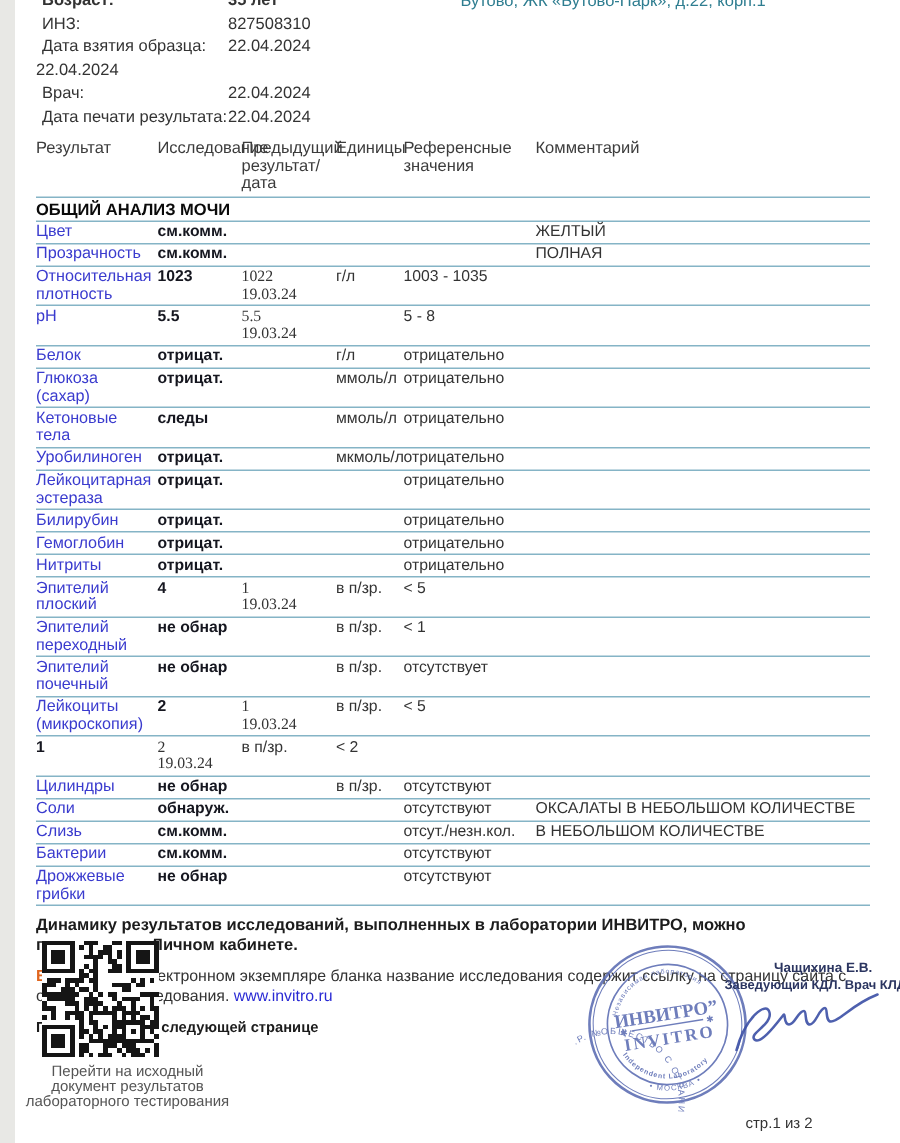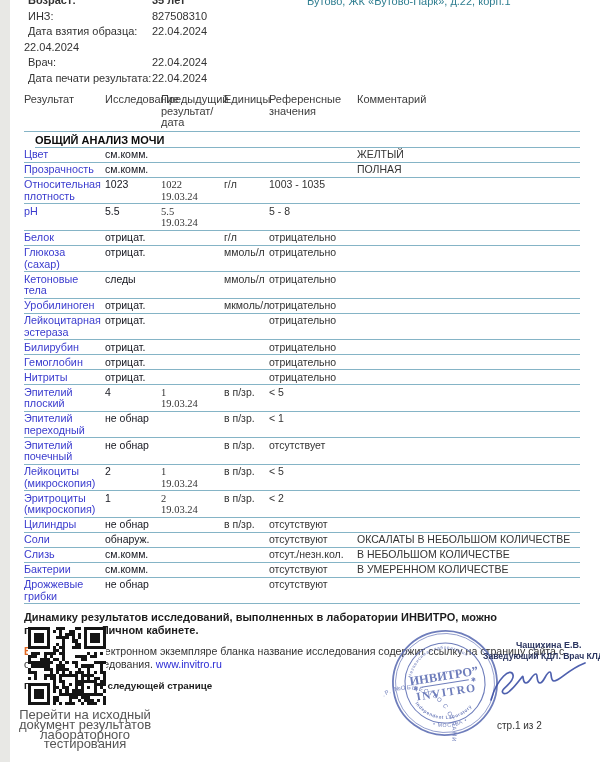--- a/index.html
+++ b/index.html
@@ -18,42 +18,42 @@
   .info-row{display:flex;height:15.5px;align-items:flex-start;}
   .info-label{width:124px;padding-left:4px;}
   .info-value{flex:1;}
   .b{font-weight:bold;}
   
   .table{margin-top:3px;}
   .grid6{display:grid;grid-template-columns:81px 56px 63px 45px 88px 1fr;column-gap:0;}
   .thead{padding:4px 0 2px 0;border-bottom:1px solid var(--accent-line);}
   .thead .hcell{line-height:11.5px;color:#3c3c3c;padding-right:3px;}
   .section{font-weight:bold;color:#0a0a0a;font-size:11px;line-height:12px;
-           padding:2px 0 1px 0;border-bottom:1px solid var(--accent-line);margin-left:11px;}
+           padding:2px 0 1px 0;border-bottom:1px solid var(--accent-line);}
   .trow{border-bottom:1px solid var(--accent-line);padding:1.5px 0 1px 0;}
   .cell{line-height:11.5px;font-size:10.5px;padding-right:3px;}
   .cell.name{color:var(--test-name);font-size:10.8px;}
-  .cell.result{font-weight:normal;color:var(--result);}
+  .cell.result{font-weight:bold;color:var(--result);}
   .cell.prev{white-space:pre-line;font-family:Liberation Serif, serif;}
   .cell.units{white-space:nowrap;}
   
   .dynamics{margin-top:7px;font-weight:bold;color:#1c1c1c;font-size:11px;line-height:13px;width:540px;}
   .attention{margin:8px 0 0 0;font-size:10.6px;line-height:13px;width:556px;}
   .att-label{color:var(--attention);}
   .link{color:var(--link);text-decoration:none;cursor:pointer;}
   .continuation{margin-top:9px;font-weight:bold;font-size:9.8px;color:#1c1c1c;}
   
   .qr{position:absolute;left:28px;top:627px;width:78px;height:78px;shape-rendering:crispEdges;}
   .qr-caption{position:absolute;left:10px;top:710px;width:150px;text-align:center;
-              font-size:13px;line-height:9.8px;color:var(--muted);white-space:pre-line;}
+              font-size:10px;line-height:9.8px;color:var(--muted);white-space:pre-line;}
   .stamp{position:absolute;left:383px;top:625px;opacity:0.88;}
   .doc-name{position:absolute;left:483px;top:640px;font-size:9px;font-weight:bold;color:#2b3560;margin-left:33px;}
   .doc-title{position:absolute;left:483px;top:651px;font-size:8.6px;font-weight:bold;color:#2b3560;white-space:nowrap;}
   .sig{position:absolute;left:487px;top:658px;}
-  .pagenum{position:absolute;left:497px;top:720px;font-size:10px;color:#333;}
+  .pagenum{position:absolute;left:497px;top:744px;font-size:10px;color:#333;}
 </style>
 </head>
 <body>
 
 <div class="page">
   <div class="left-strip"></div>
 
   <div class="content">
     <div class="address">Бутово, ЖК «Бутово-Парк», д.22, корп.1</div>
     <div class="info">
@@ -219,21 +219,20 @@
           <div class="trow grid6">
             <div class="cell name">Лейкоциты (микроскопия)</div>
             <div class="cell result">2</div>
             <div class="cell prev">1
 19.03.24</div>
             <div class="cell units">в п/зр.</div>
             <div class="cell ref">&lt; 5</div>
             <div class="cell comment"></div>
           </div>
           <div class="trow grid6">
-            <div class="cell name">Эритроциты (микроскопия)</div>
             <div class="cell result">1</div>
             <div class="cell prev">2
 19.03.24</div>
             <div class="cell units">в п/зр.</div>
             <div class="cell ref">&lt; 2</div>
             <div class="cell comment"></div>
           </div>
           <div class="trow grid6">
             <div class="cell name">Цилиндры</div>
             <div class="cell result">не обнар</div>
@@ -257,21 +256,20 @@
             <div class="cell units"></div>
             <div class="cell ref">отсут./незн.кол.</div>
             <div class="cell comment">В НЕБОЛЬШОМ КОЛИЧЕСТВЕ</div>
           </div>
           <div class="trow grid6">
             <div class="cell name">Бактерии</div>
             <div class="cell result">см.комм.</div>
             <div class="cell prev"></div>
             <div class="cell units"></div>
             <div class="cell ref">отсутствуют</div>
-            <div class="cell comment">В УМЕРЕННОМ КОЛИЧЕСТВЕ</div>
           </div>
           <div class="trow grid6">
             <div class="cell name">Дрожжевые грибки</div>
             <div class="cell result">не обнар</div>
             <div class="cell prev"></div>
             <div class="cell units"></div>
             <div class="cell ref">отсутствуют</div>
             <div class="cell comment"></div>
           </div>
         </div>

